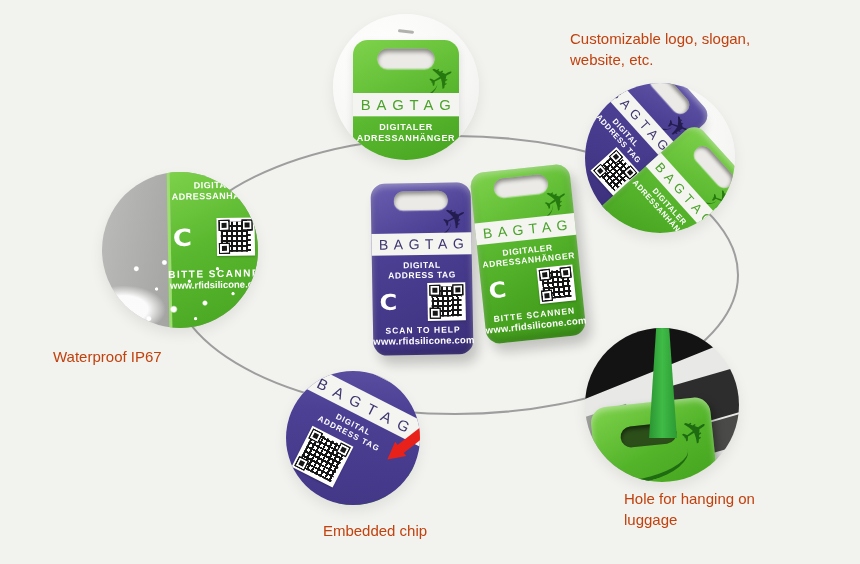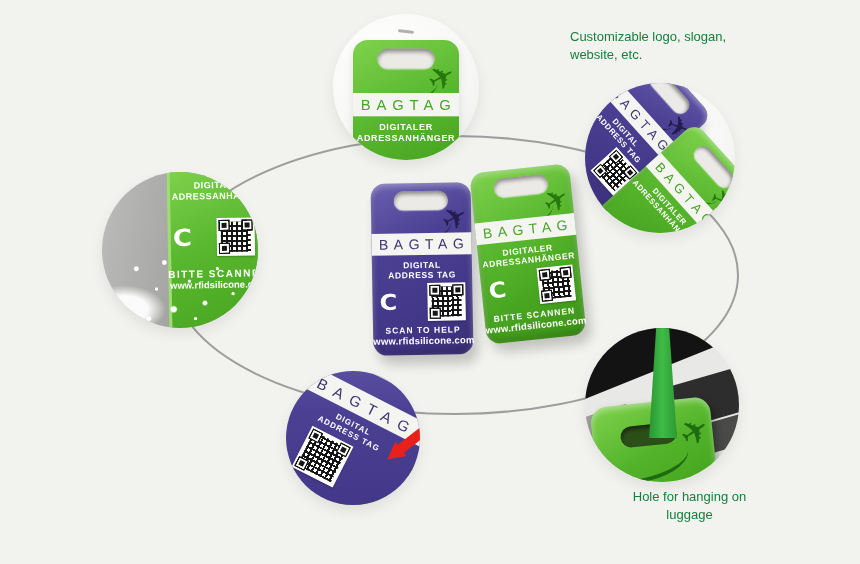--- a/index.html
+++ b/index.html
@@ -138,26 +138,26 @@
   .strap{position:absolute;left:62px;top:-6px;width:34px;height:116px;z-index:3;
        background:linear-gradient(90deg,#278f2e,#3fbb47 45%,#27902d);
        clip-path:polygon(28% 0,64% 0,88% 100%,6% 100%);box-shadow:2px 0 3px rgba(0,0,0,.3);}
 
   
   .main-purple{left:372px;top:183px;transform:rotate(-1deg);z-index:4;}
   .main-green{left:478px;top:168px;transform:rotate(-6deg);z-index:4;}
   .main-green .qr{width:36px;height:36px;}
 
   
-  .note{position:absolute;color:#15803d;font-size:13px;line-height:1.4;white-space:pre-line;z-index:5;}
+  .note{position:absolute;color:#c2410c;font-size:15px;line-height:1.4;white-space:pre-line;z-index:5;}
   .n-epoxy{left:70px;top:55px;width:255px;text-align:center;}
   .n-custom{left:570px;top:28px;width:270px;text-align:left;}
   .n-water{left:53px;top:346px;}
   .n-chip{left:300px;top:520px;width:150px;text-align:center;}
-  .n-hole{left:592px;top:488px;width:195px;text-align:center;}
+  .n-hole{left:624px;top:488px;width:195px;}
 </style>
 </head>
 <body>
 
 <div class="stage">
 
   <svg class="ellipse-svg" width="860" height="564">
     <ellipse cx="455" cy="275" rx="283" ry="139" fill="none" stroke="#9e9e9e" stroke-width="2"></ellipse>
   </svg>
 
@@ -325,16 +325,18 @@
         </span>
     </div>
     <div class="foot">
       <span class="l1">BITTE SCANNEN</span>
       <span class="l2">www.rfidsilicone.com</span>
     </div>
   </div>
 
   <div class="note n-custom">Customizable logo, slogan,
 website, etc.</div>
+  <div class="note n-water">Waterproof IP67</div>
+  <div class="note n-chip">Embedded chip</div>
   <div class="note n-hole">Hole for hanging on
 luggage</div>
 
 </div>
 
 </body></html>

